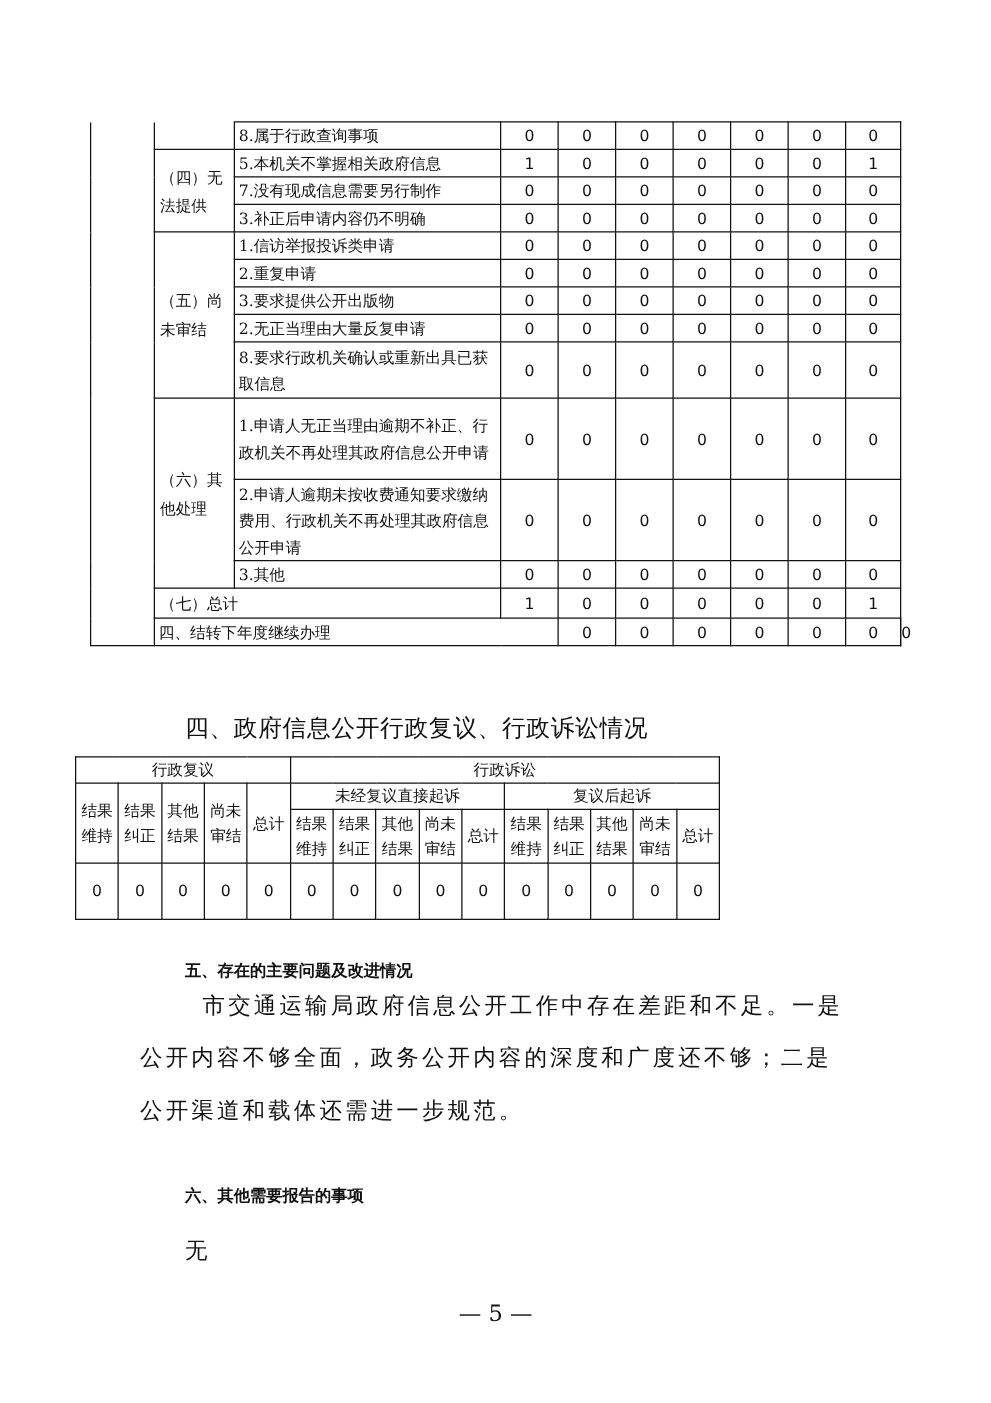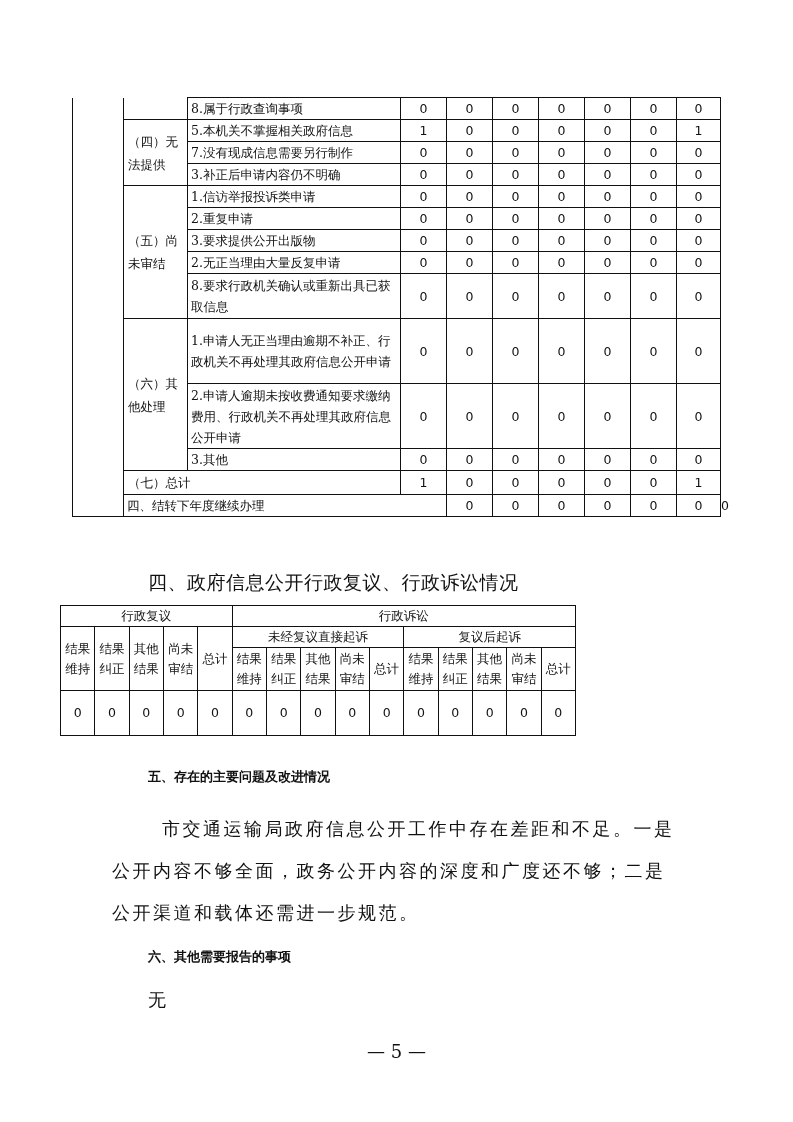--- a/index.html
+++ b/index.html
@@ -237,18 +237,18 @@
       <td>0</td>
       <td>0</td>
       <td>0</td>
       <td>0</td>
       <td>0</td>
     </tr>
   </tbody>
 </table>
 
 <div class="h-bold" style="top:768px;">五、存在的主要问题及改进情况</div>
-<div class="para" style="top:808px;"><span class="indent"></span><span>市交通运输局政府信息公开工作中存在差距和不足。一是公开内容不够全面，政务公开内容的深度和广度还不够；二是公开渠道和载体还需进一步规范。</span></div>
+<div class="para" style="top:784px;"><span class="indent"></span><span>市交通运输局政府信息公开工作中存在差距和不足。一是公开内容不够全面，政务公开内容的深度和广度还不够；二是公开渠道和载体还需进一步规范。</span></div>
 
 <div class="h-bold" style="top:948px;">六、其他需要报告的事项</div>
 <div class="none-text">无</div>
 
 <div class="page-num">— 5 —</div>
 
 </body></html>

